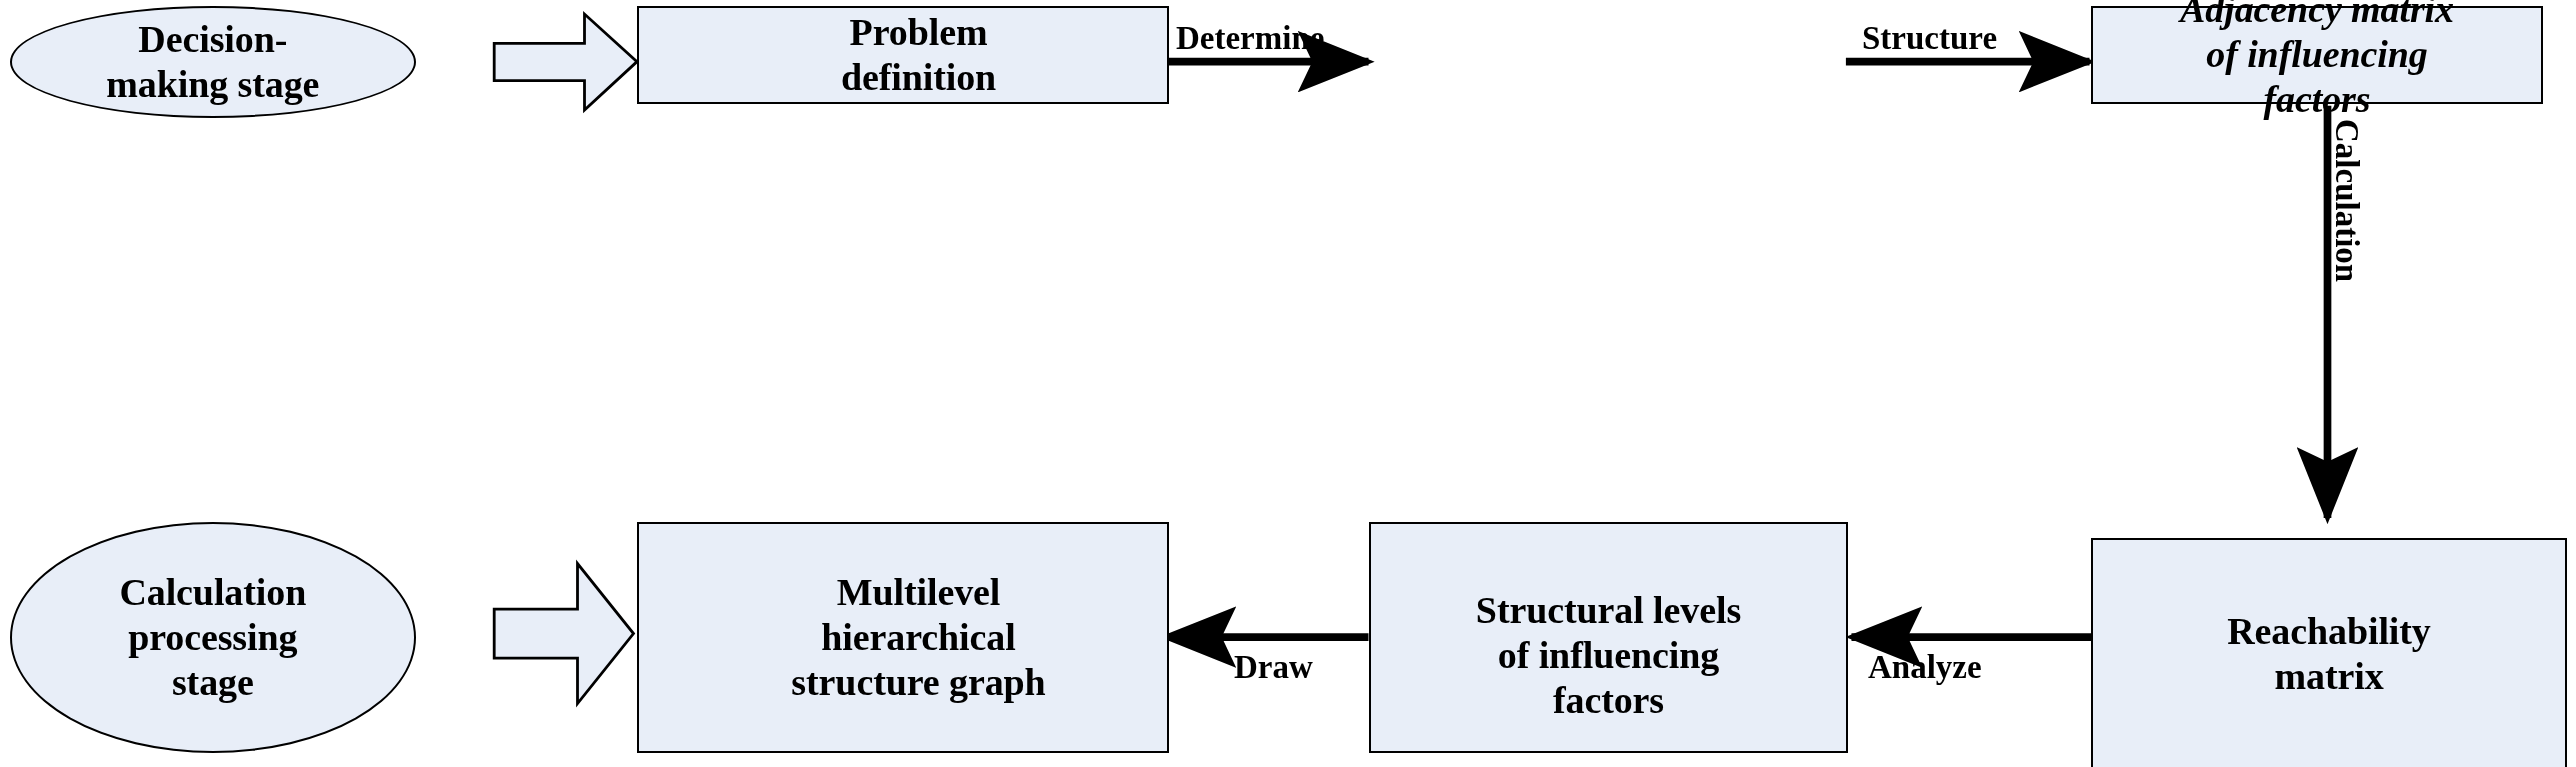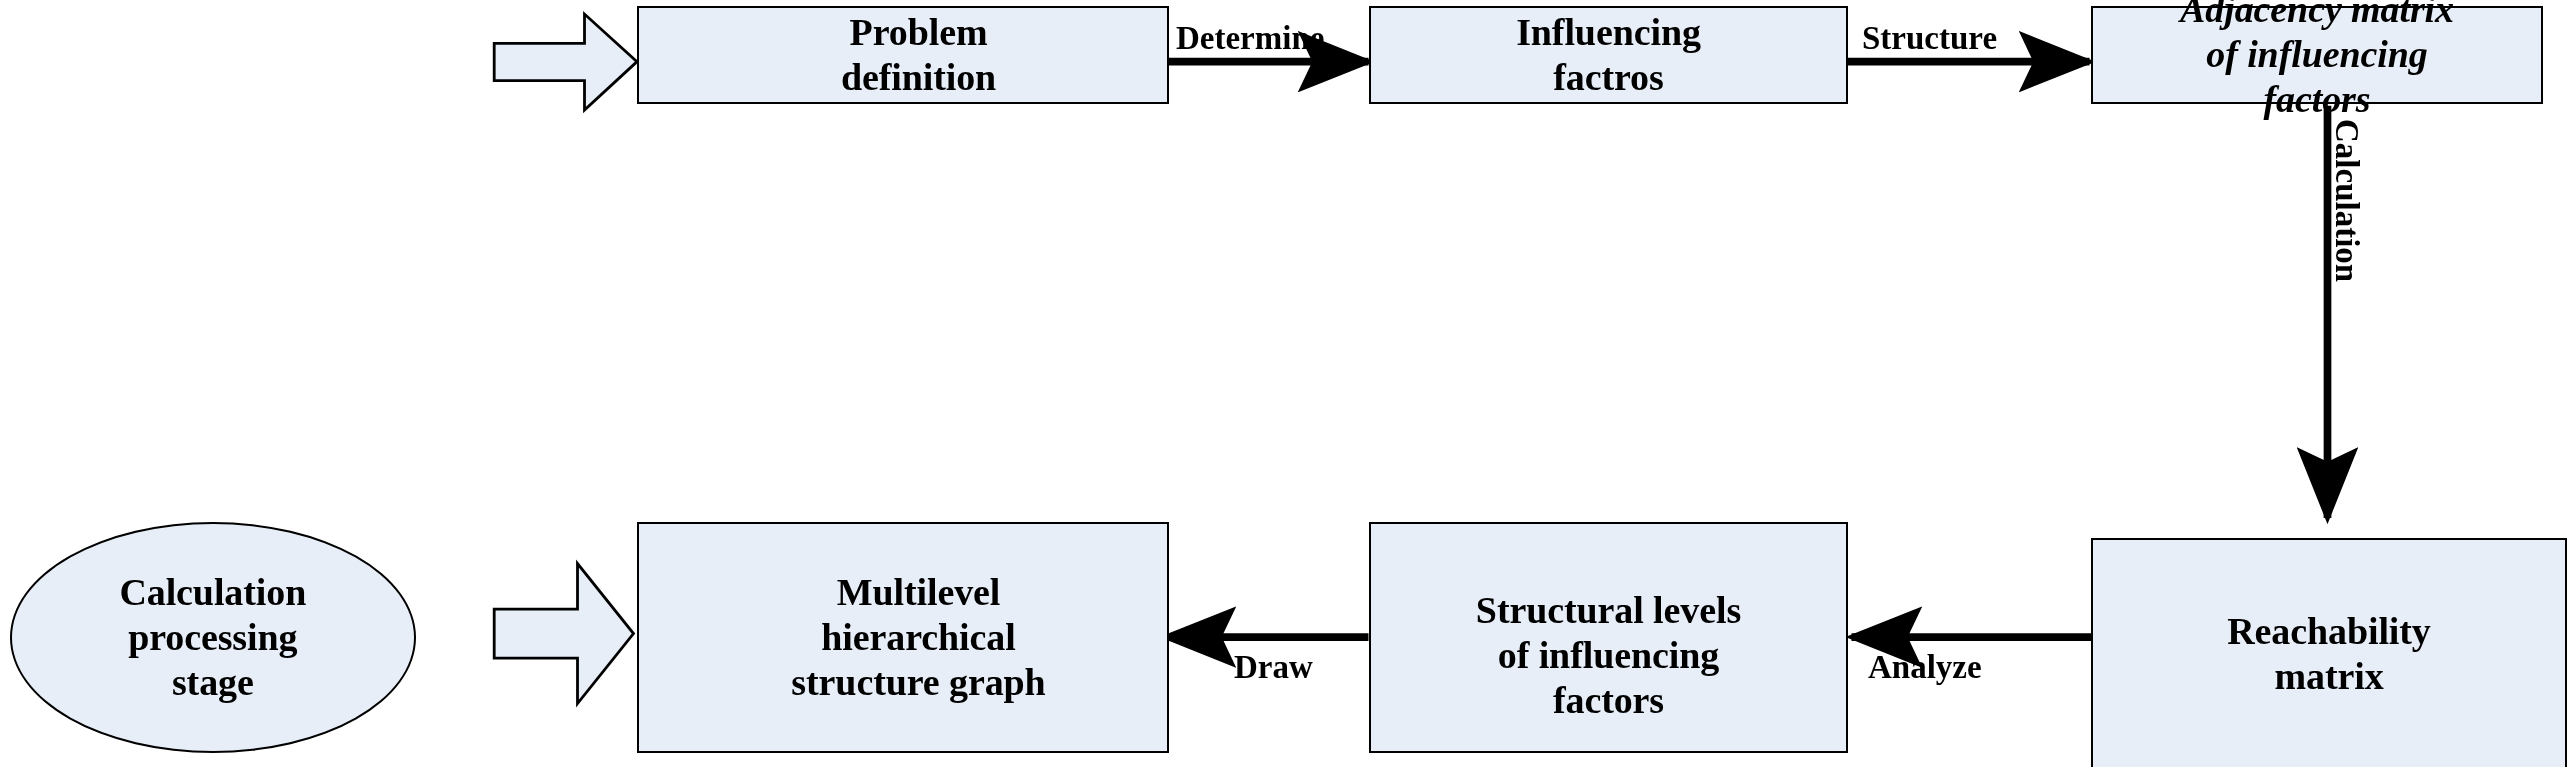--- a/index.html
+++ b/index.html
@@ -82,30 +82,30 @@
 
     <line x1="3325" y1="151" x2="3325" y2="740" stroke="#000000" stroke-width="11" marker-end="url(#ah)"></line>
 
     <line x1="2990" y1="910" x2="2645" y2="910" stroke="#000000" stroke-width="11" marker-end="url(#ah)"></line>
 
     <line x1="1955" y1="910" x2="1665" y2="910" stroke="#000000" stroke-width="11" marker-end="url(#ah)"></line>
 
     <polygon points="706,870 825,870 825,805 905,905 825,1005 825,940 706,940" fill="#e8eef8" stroke="#000000" stroke-width="4"></polygon>
   </svg>
 
+  <div class="node ellipse" style="left:9.8px; top:5.6px; width:406px; height:112px;">
+    <span class="node-text" style="white-space:pre-line;">Decision-
+making stage</span>
+  </div>
 
   <div class="node box" style="left:637px; top:5.6px; width:532px; height:98px;padding-left:31px;">
     <span class="node-text" style="white-space:pre-line;">Problem
 definition</span>
   </div>
 
-  <div class="node box" style="left:1369px; top:5.6px; width:479px; height:98px;">
-    <span class="node-text" style="white-space:pre-line;">Influencing
-factros</span>
-  </div>
 
   <div class="node box" style="left:2091px; top:5.6px; width:452px; height:98px;font-style:italic;">
     <span class="node-text" style="white-space:pre-line;">Adjacency matrix
 of influencing
 factors</span>
   </div>
 
   <div class="node ellipse" style="left:9.8px; top:522px; width:406px; height:231px;">
     <span class="node-text" style="white-space:pre-line;">Calculation
 processing

